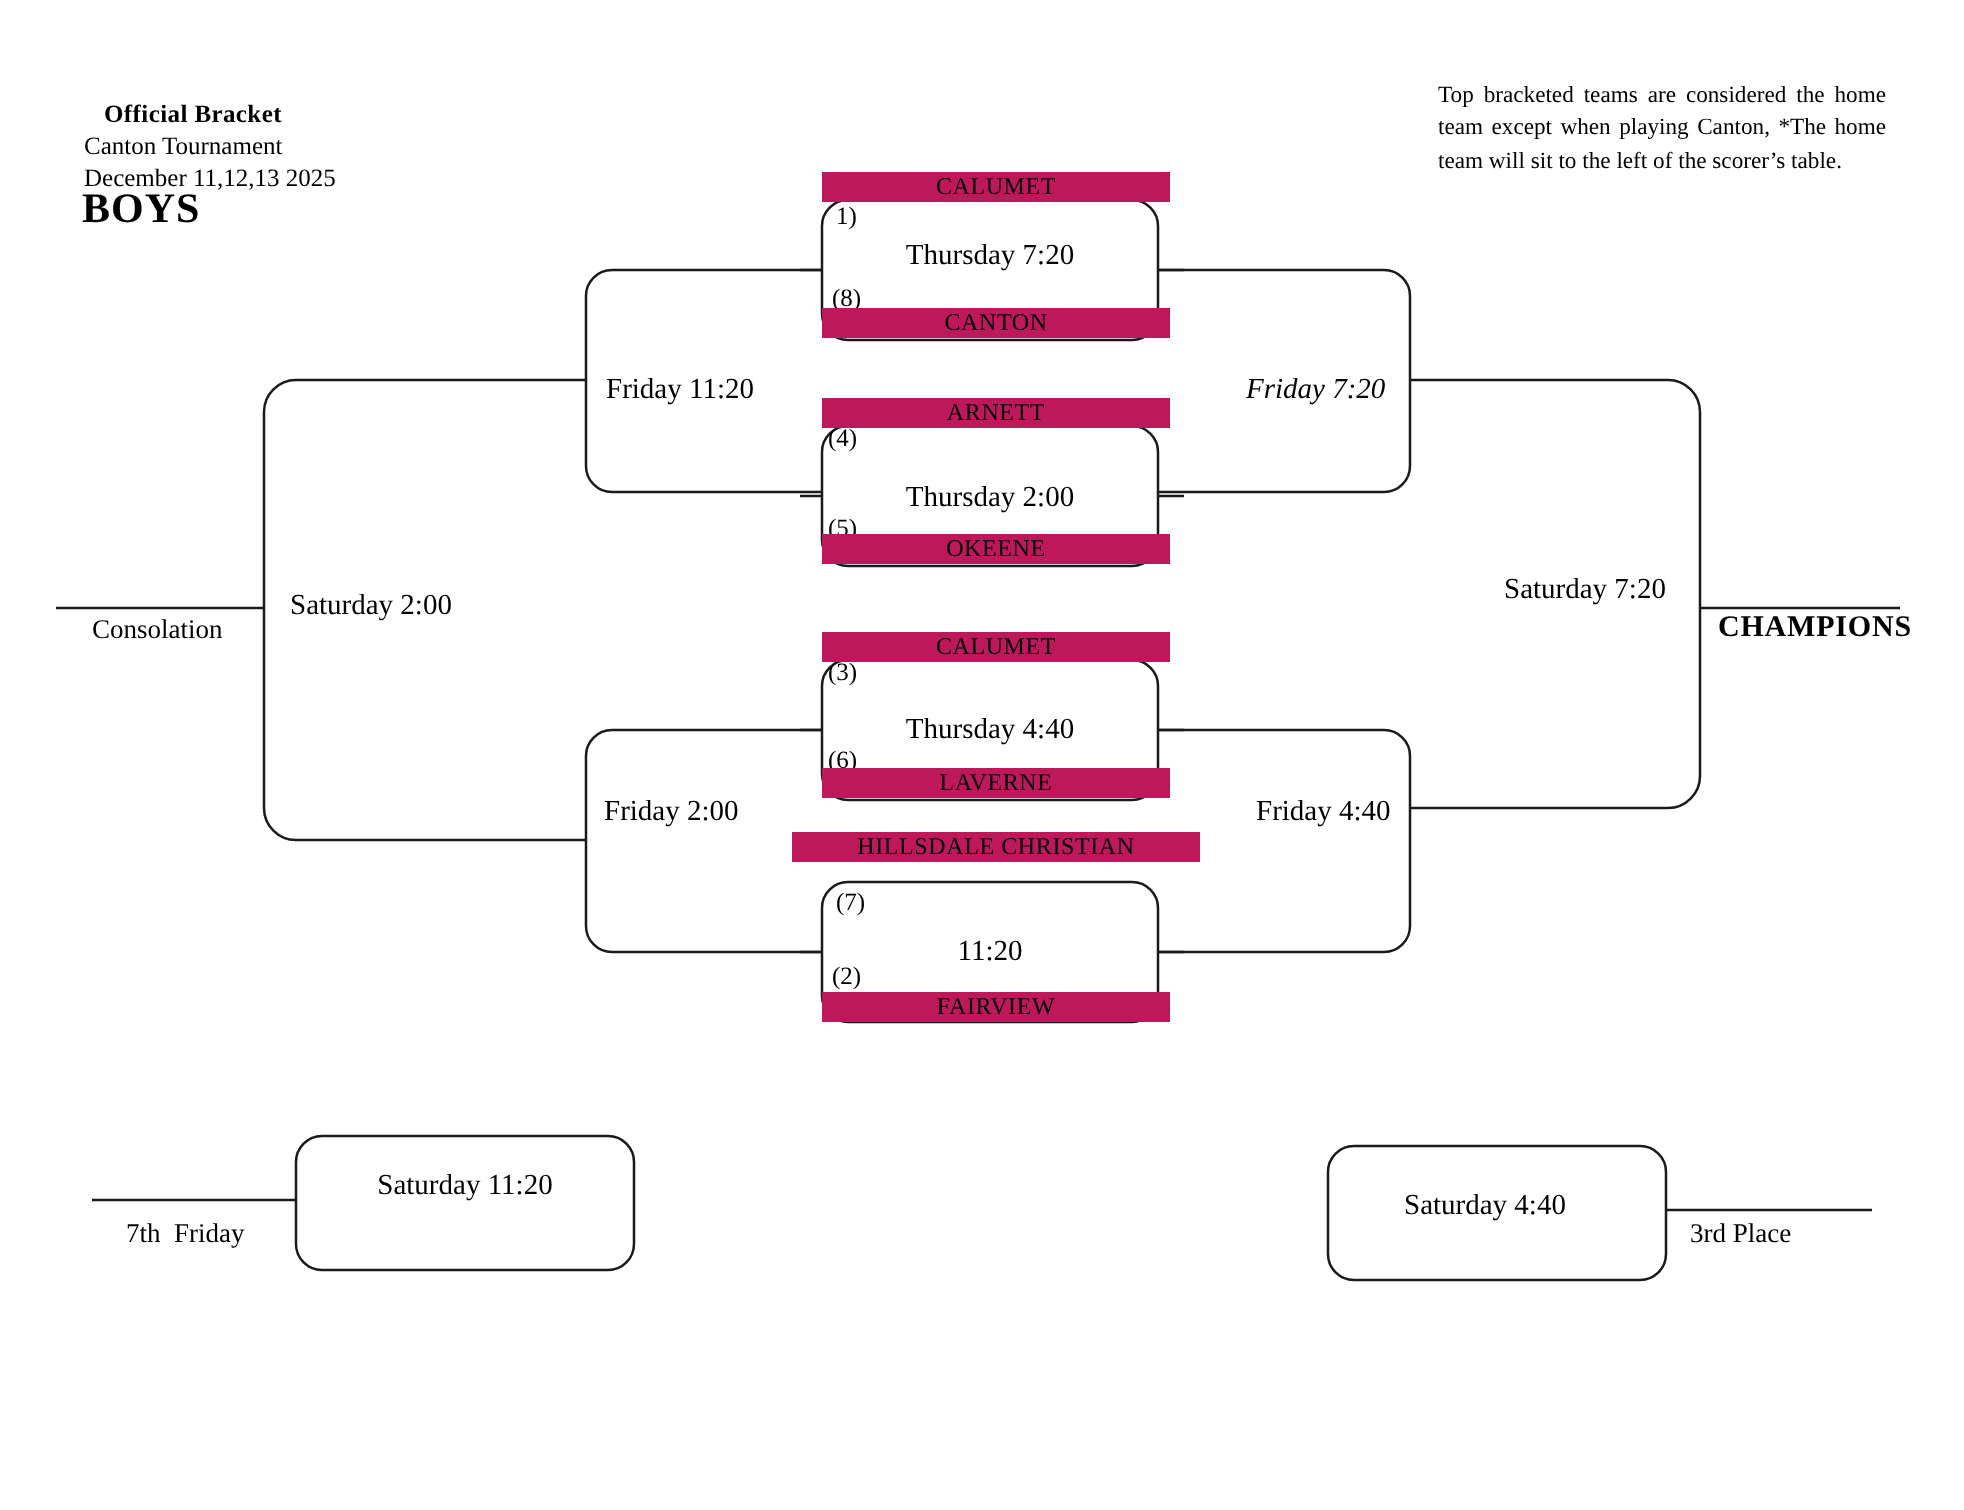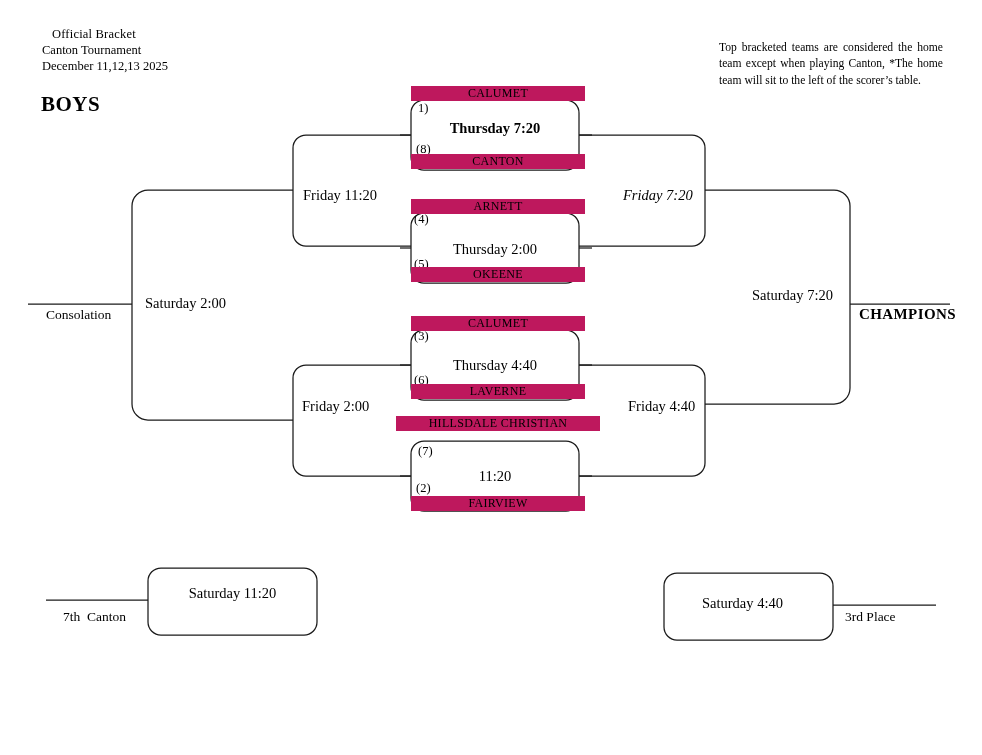--- a/index.html
+++ b/index.html
@@ -21,24 +21,25 @@
   }
 
   
   #header-block {
     position: absolute;
     left: 42px;
     top: 26px;
     line-height: 1.28;
   }
   #header-block .official {
-    font-weight: normal;
+    font-weight: bold;
     font-size: 12.5px;
     padding-left: 10px;
     letter-spacing: 0.2px;
+    margin-top: 23px;
   }
   #header-block .sub {
     font-size: 12.5px;
   }
   #boys-title {
     position: absolute;
     left: 41px;
     top: 92px;
     font-size: 21px;
     font-weight: bold;
@@ -151,21 +152,21 @@
       <path d="M 148,600 L 46,600"></path>
 
       <rect x="664" y="573" width="169" height="67" rx="13" ry="13"></rect>
       <path d="M 833,605 L 936,605"></path>
 
     </g>
   </svg>
 
   <div class="lbl team-name" style="left:411px; top:86px; width:168px;">CALUMET</div>
   <div class="lbl seed" style="left:418px; top:101px;">1)</div>
-  <div class="lbl game-time" style="left:411px; top:120px; width:168px;font-weight:bold;">Thursday 7:20</div>
+  <div class="lbl game-time" style="left:411px; top:120px; width:168px;">Thursday 7:20</div>
   <div class="lbl seed" style="left:416px; top:142px;">(8)</div>
   <div class="lbl team-name" style="left:411px; top:154px; width:168px;">CANTON</div>
 
   <div class="lbl team-name" style="left:411px; top:199px; width:168px;">ARNETT</div>
   <div class="lbl seed" style="left:414px; top:212px;">(4)</div>
   <div class="lbl game-time" style="left:411px; top:241px; width:168px;">Thursday 2:00</div>
   <div class="lbl seed" style="left:414px; top:257px;">(5)</div>
   <div class="lbl team-name" style="left:411px; top:267px; width:168px;">OKEENE</div>
 
   <div class="lbl team-name" style="left:411px; top:316px; width:168px;">CALUMET</div>
@@ -185,18 +186,18 @@
   <div class="lbl round-time" style="left:145px; top:295px;">Saturday 2:00</div>
 
   <div class="lbl round-time" style="left:623px; top:187px;font-style:italic;">Friday 7:20</div>
   <div class="lbl round-time" style="left:628px; top:398px;">Friday 4:40</div>
   <div class="lbl round-time" style="left:752px; top:287px;text-align:center;">Saturday 7:20</div>
 
   <div class="lbl edge-label" style="left:46px; top:307px;">Consolation</div>
   <div class="lbl edge-label bold" style="left:859px; top:306px;">CHAMPIONS</div>
 
   <div class="lbl game-time" style="left:148px; top:585px; width:169px;">Saturday 11:20</div>
-  <div class="lbl edge-label" style="left:63px; top:609px;">7th  Canton</div>
+  <div class="lbl edge-label" style="left:63px; top:609px;">7th  Friday</div>
 
   <div class="lbl game-time" style="left:664px; top:595px; width:157px;">Saturday 4:40</div>
   <div class="lbl edge-label" style="left:845px; top:609px;">3rd Place</div>
 
 </div>
 
 </body></html>

